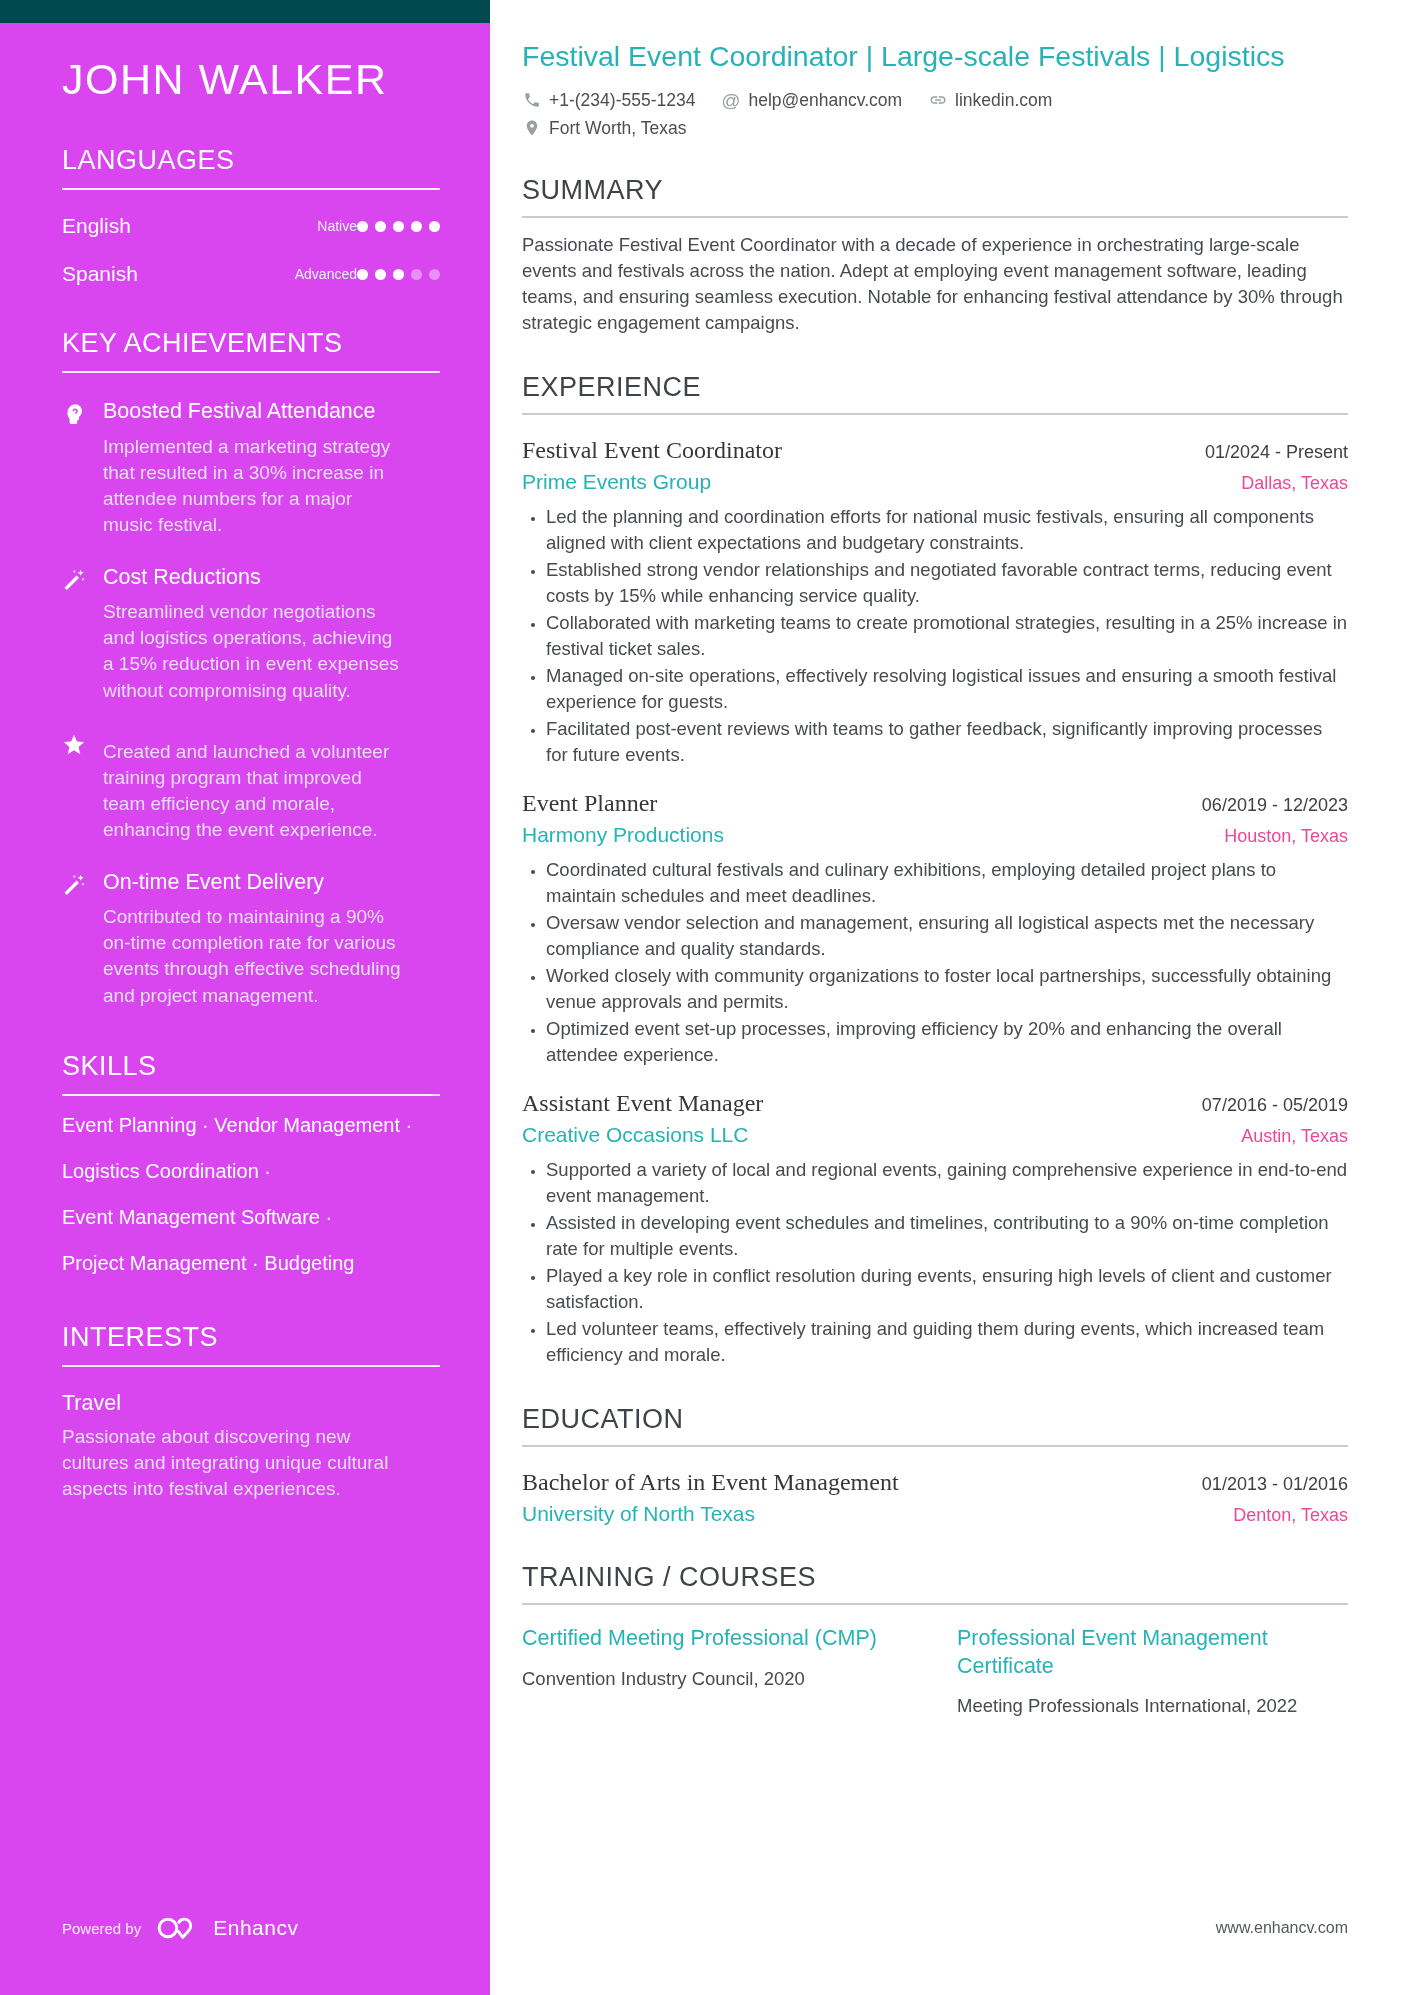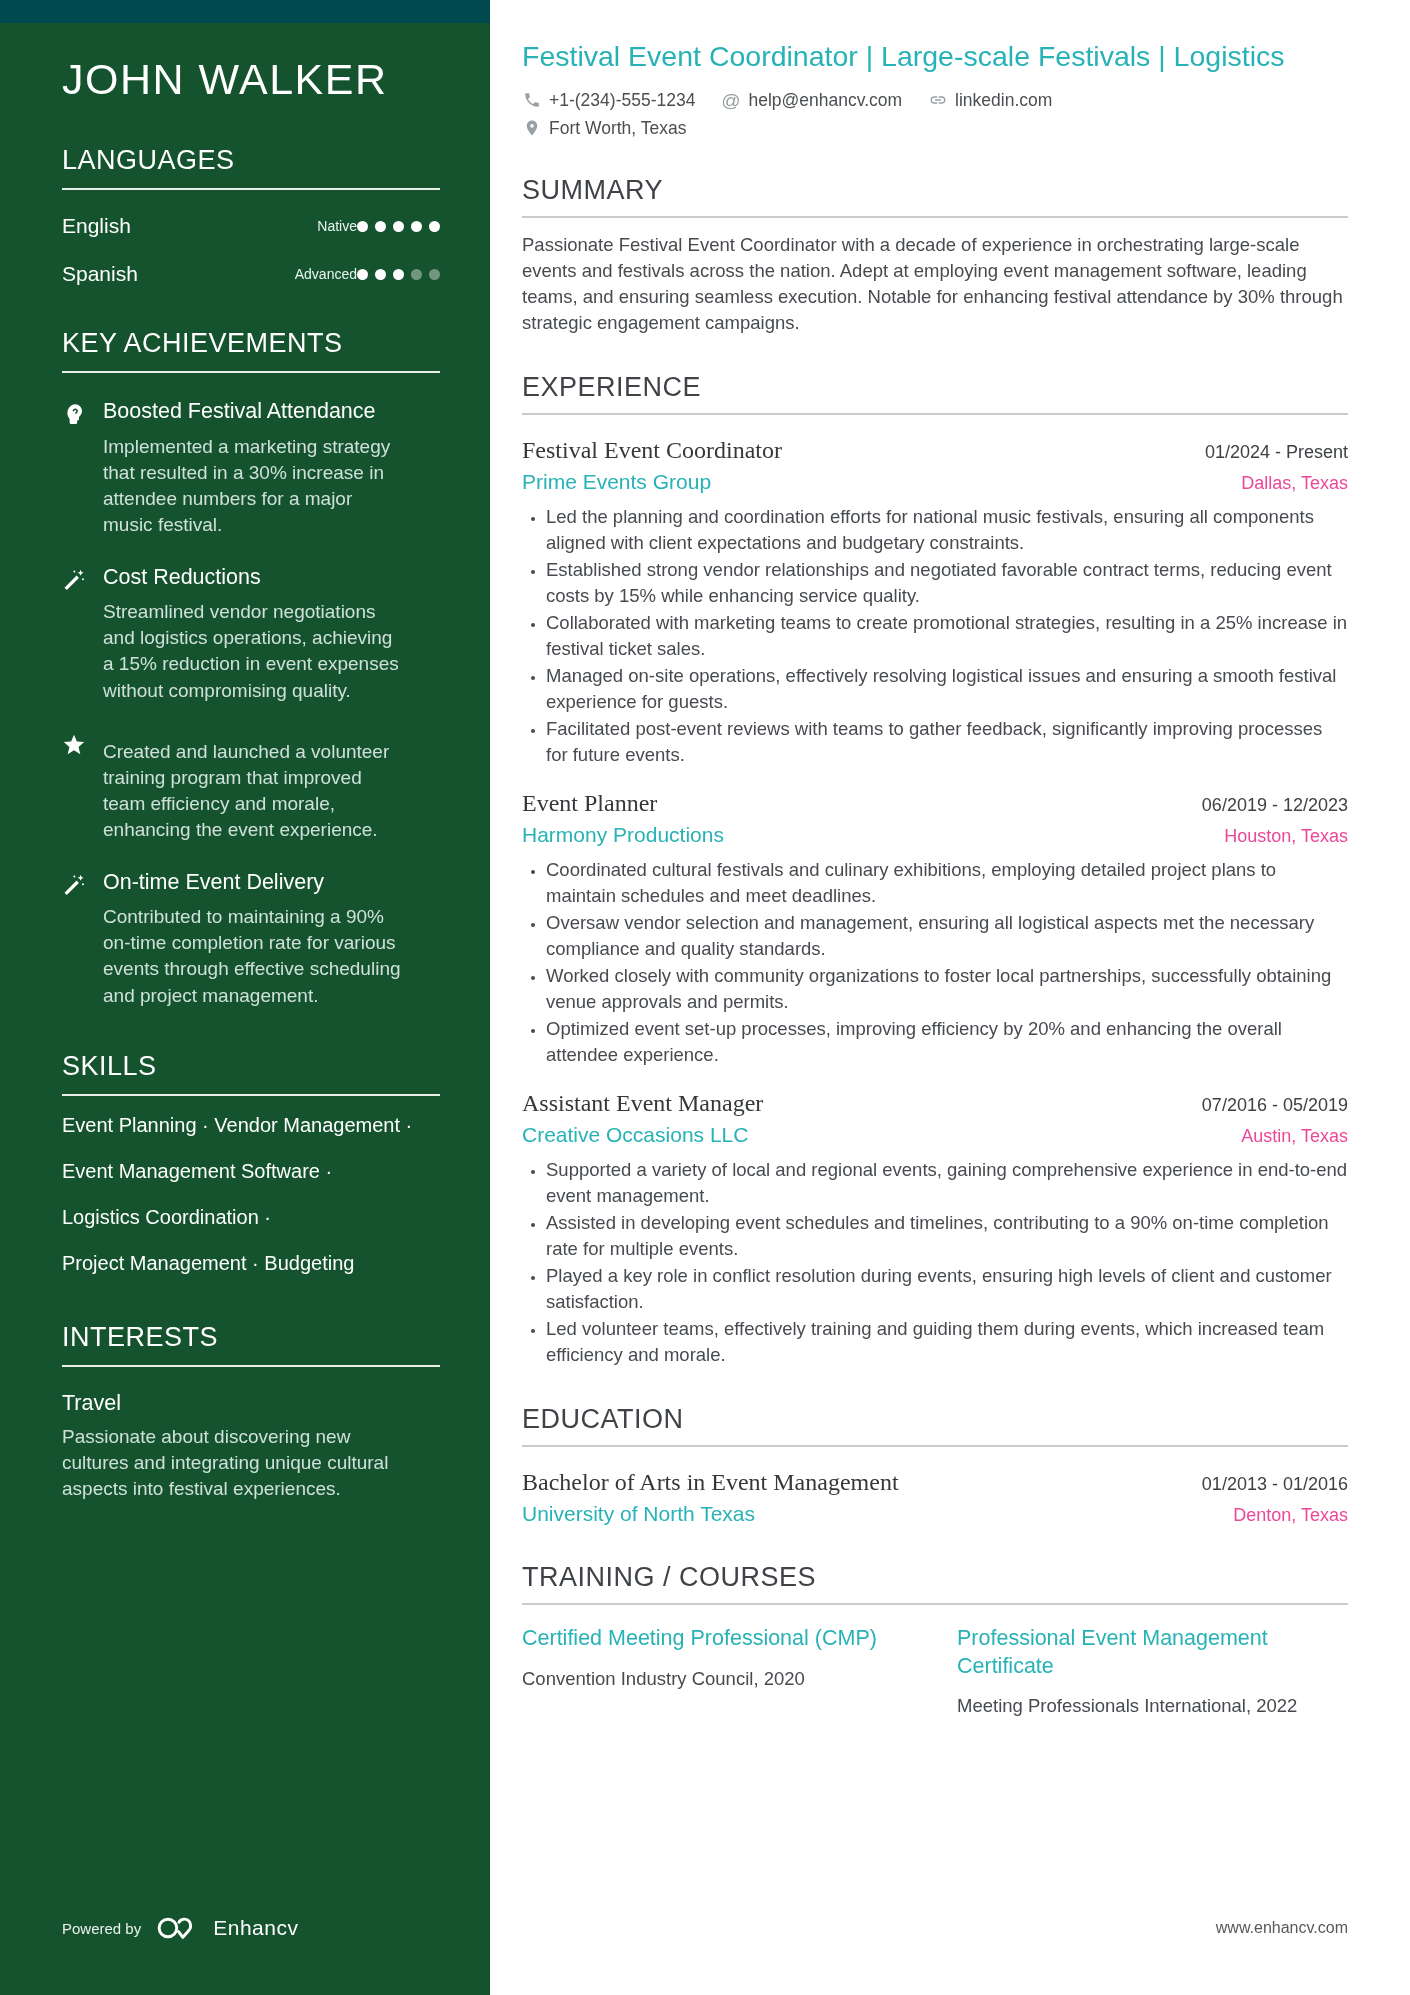--- a/index.html
+++ b/index.html
@@ -7,21 +7,21 @@
   body {
     width:1410px; height:1995px;
     font-family:"Liberation Sans", sans-serif;
     background:#ffffff; overflow:hidden;
   }
   .page { display:flex; width:1410px; height:1995px; }
 
   
   .sidebar {
     position:relative; width:490px; height:100%;
-    background:#14532d; color:#fff;
+    background:#d946ef; color:#fff;
     padding:0 50px 0 62px; flex:0 0 490px;
   }
   .topbar { position:absolute; top:0; left:0; width:490px; height:23px; background:#004a4f; }
   .name { padding-top:56px; font-size:43px; font-weight:500; letter-spacing:1.5px; line-height:1.1; }
 
   .sb-section { margin-top:42px; }
   .sb-heading { font-size:27px; font-weight:400; letter-spacing:.5px; }
   .sb-rule { border-bottom:2px solid rgba(255,255,255,.9); margin-top:12px; }
 
   .lang-row { display:flex; align-items:center; margin-top:24px; }
@@ -175,22 +175,22 @@
           <div class="ach-title">On-time Event Delivery</div>
           <div class="ach-desc">Contributed to maintaining a 90% on-time completion rate for various events through effective scheduling and project management.</div>
         </div>
       </div>
     </div>
 
     <div class="sb-section">
       <div class="sb-heading">SKILLS</div>
       <div class="sb-rule"></div>
       <div class="skill-line">Event Planning · Vendor Management ·</div>
+      <div class="skill-line">Logistics Coordination ·</div>
       <div class="skill-line">Event Management Software ·</div>
-      <div class="skill-line">Logistics Coordination ·</div>
       <div class="skill-line">Project Management · Budgeting</div>
     </div>
 
     <div class="sb-section">
       <div class="sb-heading">INTERESTS</div>
       <div class="sb-rule"></div>
 
       <div class="int-item">
         <div class="int-title">Travel</div>
         <div class="int-desc">Passionate about discovering new cultures and integrating unique cultural aspects into festival experiences.</div>

